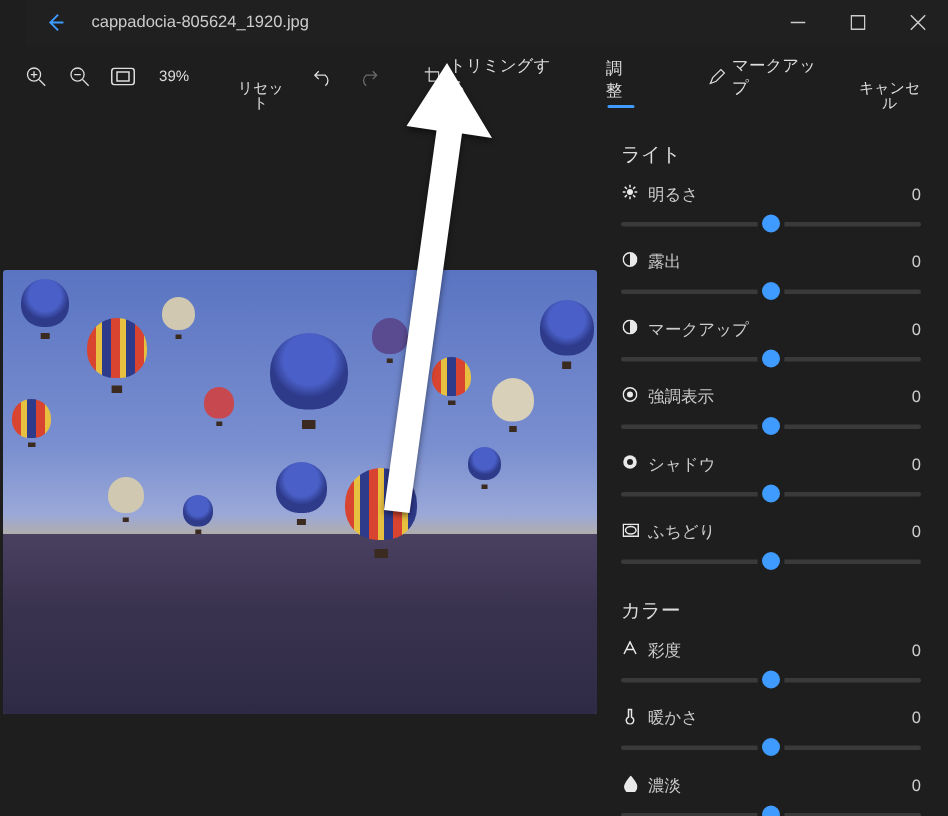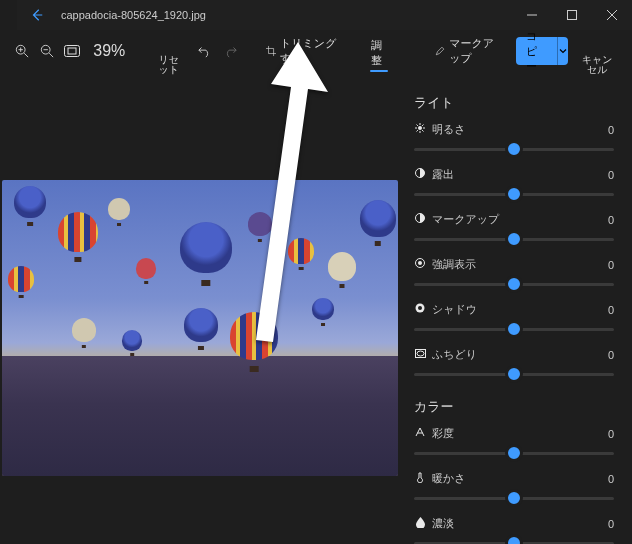--- a/index.html
+++ b/index.html
@@ -83,21 +83,21 @@
         <circle cx="6.5" cy="6.5" r="5" fill="none" stroke="currentColor"></circle>
         <path stroke="currentColor" d="M10.5 10.5 15 15M4 6.5h5"></path>
       </svg>
     </div>
   <div class="tbtn icon-only">
       <svg width="16" height="12" viewBox="0 0 16 12">
         <rect x="0.5" y="0.5" width="15" height="11" rx="2" fill="none" stroke="currentColor"></rect>
         <rect x="4" y="3" width="8" height="6" fill="none" stroke="currentColor"></rect>
       </svg>
     </div>
-  <div class="tbtn" style="font-size:16px">39%</div>
+  <div class="tbtn" style="font-size:10px">39%</div>
   <div style="width:6px"></div>
   <div class="tbtn">
       <div class="vtext">リセット</div>
     </div>
   <div class="tbtn icon-only">
       <svg width="14" height="14" viewBox="0 0 16 16">
         <path fill="none" stroke="currentColor" d="M4 4 1 7l3 3M1 7h8a5 5 0 0 1 0 8"></path>
       </svg>
     </div>
   <div class="tbtn icon-only" style="opacity:0.4">
@@ -122,28 +122,20 @@
   </div>
   <div style="flex:0 0 10px"></div>
   <div style="flex:0 0 8px"></div>
   <div class="tbtn">
     <svg width="14" height="14" viewBox="0 0 16 16">
         <path fill="none" stroke="currentColor" d="M2 14l2-5 7-7 3 3-7 7-5 2z"></path>
       </svg>
     <span>マークアップ</span>
   </div>
   <div style="flex:1"></div>
-  <div class="copy-btn">
-    <div class="copy-main">コピー</div>
-    <div class="copy-drop">
-        <svg width="8" height="8" viewBox="0 0 8 8">
-          <path fill="none" stroke="#000" stroke-width="1.2" d="M1 2.5 4 5.5 7 2.5"></path>
-        </svg>
-      </div>
-  </div>
   <div class="tbtn cancel-btn">
       <div class="vtext">キャンセル</div>
     </div>
 </div>
 
 <div class="main">
   <div class="canvas-area">
     <div class="canvas">
       <div class="sky"></div>
       <div class="ground"></div>

